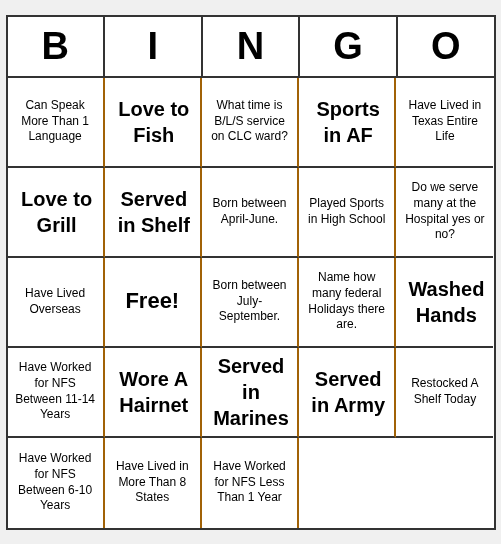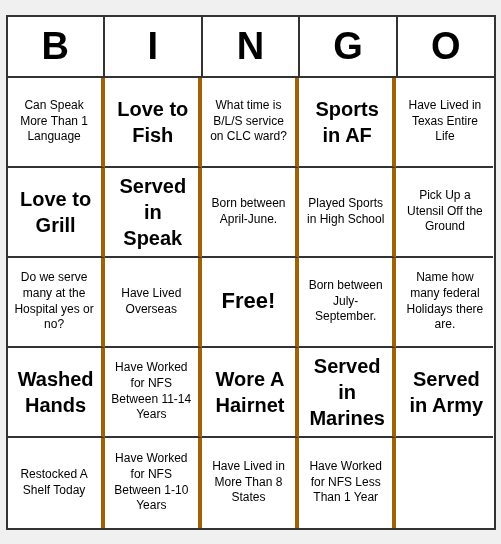--- a/index.html
+++ b/index.html
@@ -29,21 +29,21 @@
       border-right: 2px solid #333;
     }
     .bingo-header-cell:last-child {
       border-right: none;
     }
     .bingo-grid {
       display: grid;
       grid-template-columns: repeat(5, 1fr);
     }
     .bingo-cell {
-      border-right: 4px solid #a16207;
+      border-right: 2px solid #a16207;
       border-bottom: 2px solid #333;
       min-height: 90px;
       display: flex;
       align-items: center;
       justify-content: center;
       text-align: center;
       padding: 5px;
       font-size: 12px;
       line-height: 1.3;
     }
@@ -75,32 +75,31 @@
       <div class="bingo-header-cell">G</div>
       <div class="bingo-header-cell">O</div>
     </div>
   <div class="bingo-grid">
   <div class="bingo-cell">Can Speak More Than 1 Language</div>
       <div class="bingo-cell large-text">Love to Fish</div>
       <div class="bingo-cell">What time is B/L/S service on CLC ward?</div>
       <div class="bingo-cell large-text">Sports in AF</div>
       <div class="bingo-cell">Have Lived in Texas Entire Life</div>
       <div class="bingo-cell large-text">Love to Grill</div>
-      <div class="bingo-cell large-text">Served in Speak</div>
+      <div class="bingo-cell large-text">Served in Shelf</div>
       <div class="bingo-cell">Born between April-June.</div>
       <div class="bingo-cell">Played Sports in High School</div>
-      <div class="bingo-cell">Pick Up a Utensil Off the Ground</div>
       <div class="bingo-cell">Do we serve many at the Hospital yes or no?</div>
       <div class="bingo-cell">Have Lived Overseas</div>
       <div class="bingo-cell free">Free!</div>
       <div class="bingo-cell">Born between July-September.</div>
       <div class="bingo-cell">Name how many federal Holidays there are.</div>
       <div class="bingo-cell large-text">Washed Hands</div>
       <div class="bingo-cell">Have Worked for NFS Between 11-14 Years</div>
       <div class="bingo-cell large-text">Wore A Hairnet</div>
       <div class="bingo-cell large-text">Served in Marines</div>
       <div class="bingo-cell large-text">Served in Army</div>
       <div class="bingo-cell">Restocked A Shelf Today</div>
-      <div class="bingo-cell">Have Worked for NFS Between 1-10 Years</div>
+      <div class="bingo-cell">Have Worked for NFS Between 6-10 Years</div>
       <div class="bingo-cell">Have Lived in More Than 8 States</div>
       <div class="bingo-cell">Have Worked for NFS Less Than 1 Year</div>
     </div>
 </div>
 
 </body></html>

